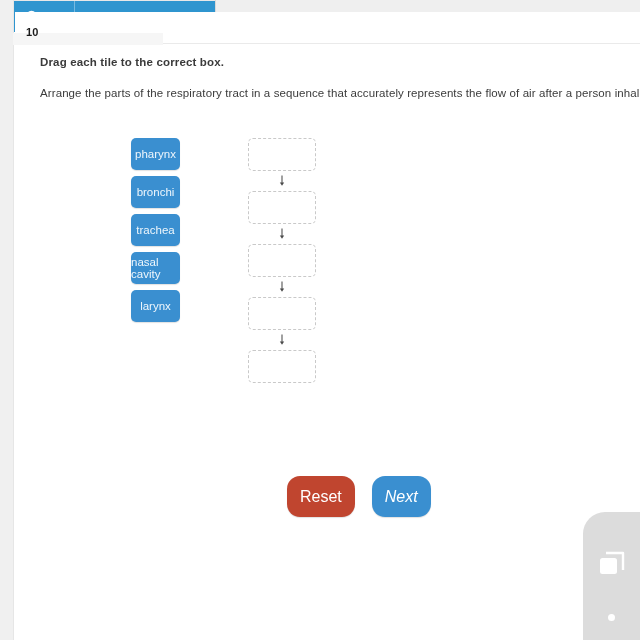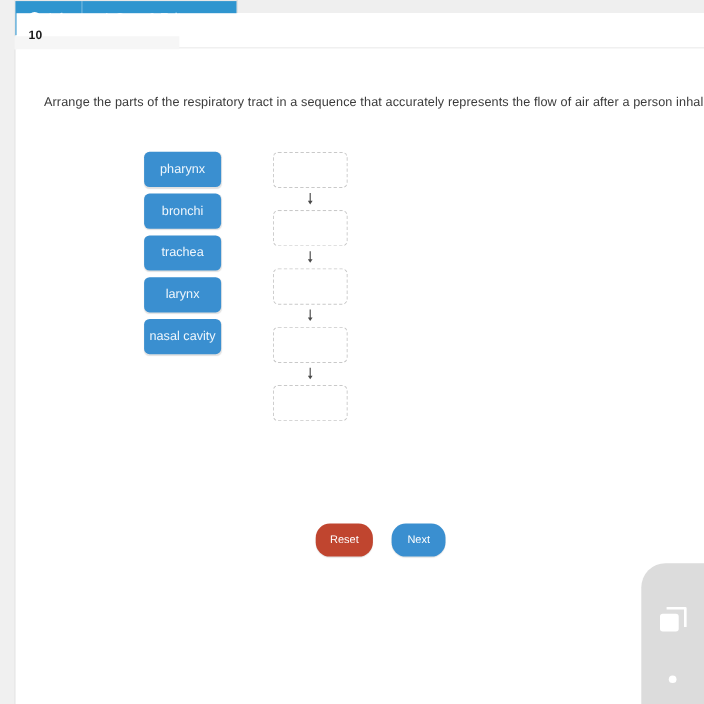--- a/index.html
+++ b/index.html
@@ -146,21 +146,21 @@
   }
 
   
   #tiles {
     position: absolute;
     left: 116px;
     top: 93px;
     width: 70px;
   }
   .tile {
-    width: 70px;
+    width: 49px;
     height: 32px;
     margin-bottom: 6px;
     background: #3a8fd0;
     border-radius: 5px;
     color: #eef6fc;
     font-size: 11.5px;
     display: flex;
     align-items: center;
     justify-content: center;
     cursor: move;
@@ -199,32 +199,32 @@
   
   #actions {
     position: absolute;
     left: 272px;
     top: 431px;
     display: flex;
     gap: 17px;
   }
   .btn {
     min-width: 49px;
-    height: 30px;
+    height: 41px;
     padding: 0 13px;
     border: none;
     border-radius: 13px;
     color: #ffffff;
-    font-size: 10px;
+    font-size: 16px;
     font-family: "Liberation Sans", sans-serif;
     cursor: pointer;
     box-shadow: 0 1px 1px rgba(0,0,0,0.12);
   }
   .btn-reset { background: #c0452f; }
-  .btn-next  { background: #3a8fd0; }
+  .btn-next  { background: #3a8fd0; font-style: italic; }
 
   
   #float-widget {
     position: absolute;
     left: 583px;
     top: 512px;
     width: 57px;
     height: 128px;
     background: #dcdcdc;
     border-top-left-radius: 22px;
@@ -270,28 +270,29 @@
     <span>Save &amp; Exit</span>
   </div>
 </div>
 
 <div id="question-band"></div>
 <div id="question-ghost"></div>
 <div id="question-number">10</div>
 
 <div id="content">
 
+  <div id="instruction">Drag each tile to the correct box.</div>
   <div id="prompt">Arrange the parts of the respiratory tract in a sequence that accurately represents the flow of air after a person inhales.</div>
 
   <div id="tiles">
     <div class="tile">pharynx</div>
     <div class="tile">bronchi</div>
     <div class="tile">trachea</div>
+    <div class="tile">nasal cavity</div>
     <div class="tile">larynx</div>
-    <div class="tile">nasal cavity</div>
   </div>
 
   <div id="dropcol">
     <div class="dropbox"></div>
     <div class="arrow">
       <svg viewBox="0 0 10 16" width="8" height="14">
         <path d="M5 1 V11" stroke="#4a4a4a" stroke-width="1.3" fill="none"></path>
         <path d="M2.3 10 L5 14 L7.7 10 Z" fill="#4a4a4a"></path>
       </svg>
     </div>

